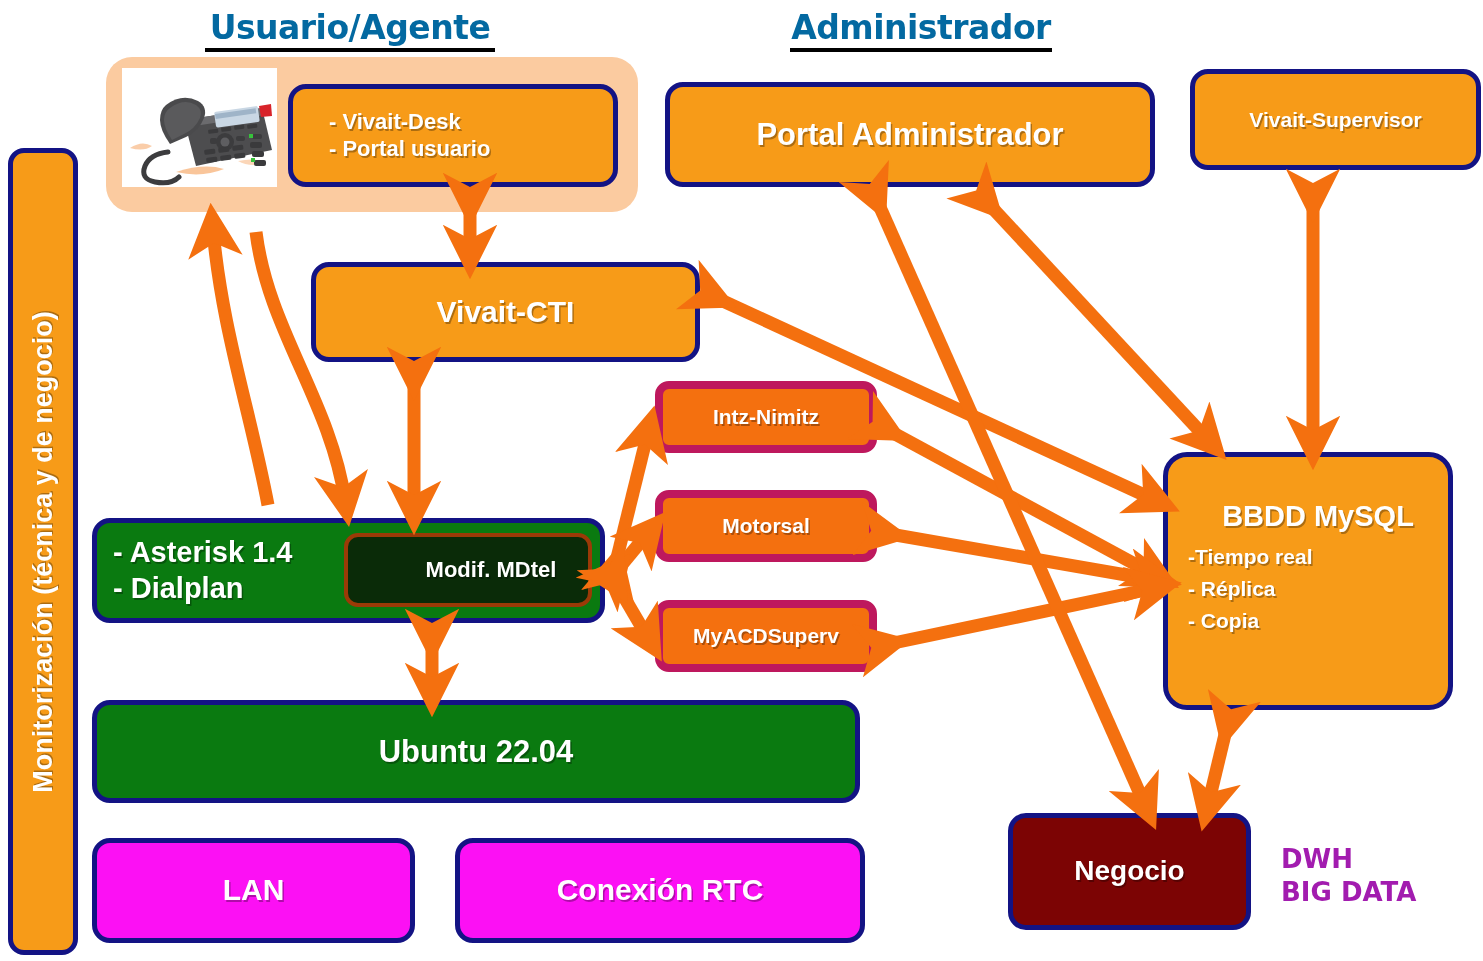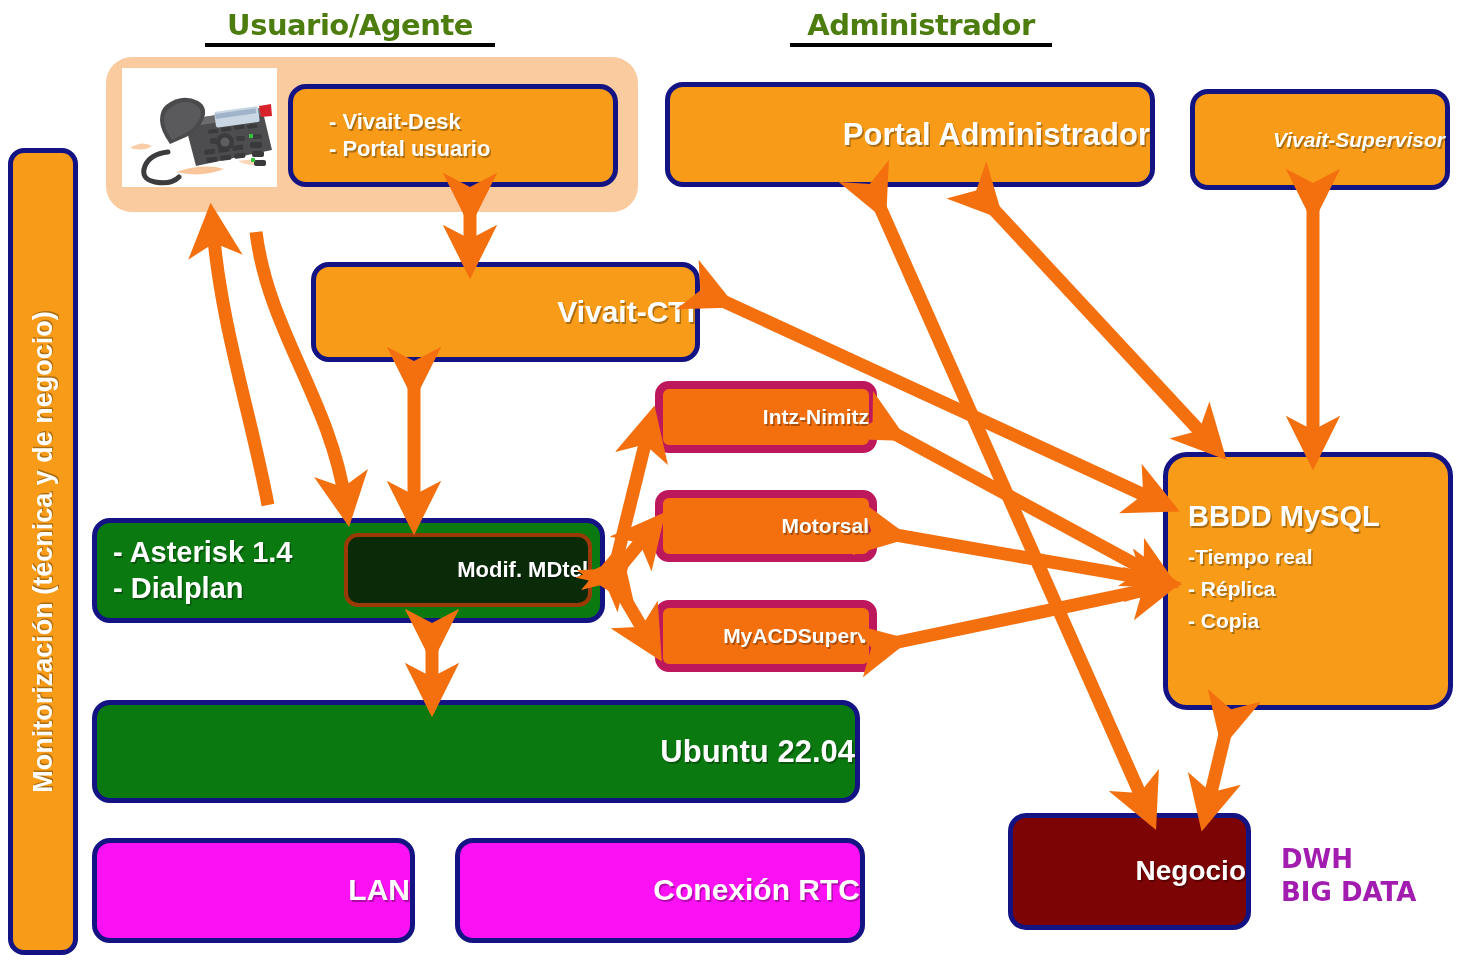--- a/index.html
+++ b/index.html
@@ -8,37 +8,37 @@
   }
   #canvas {
     position: relative;
     width: 1483px; height: 961px;
     background: #ffffff;
     overflow: hidden;
   }
   
   .col-title {
     position: absolute;
-    color: #4d7c0f;
-    font-weight: bold;
-    font-size: 29px;
+    color: #0369a1;
+    font-weight: bold;
+    font-size: 33px;
     letter-spacing: -0.5px;
     text-align: center;
     border-bottom: 4px solid #000000;
     padding-bottom: 1px;
     white-space: nowrap;
     font-family: "DejaVu Sans", sans-serif;
   }
   
   .node {
     position: absolute;
     box-sizing: border-box;
     display: flex;
     flex-direction: column;
-    align-items: flex-end;
+    align-items: center;
     justify-content: center;
     text-align: center;
     border-radius: 18px;
     color: #ffffff;
     font-weight: bold;
     text-shadow: 1.5px 1.5px 0 rgba(0,0,0,0.30);
     line-height: 1.22;
   }
   .navy {
     background: #F79B18;
@@ -176,21 +176,21 @@
 
   <div class="node navy leftlist" style="left:288px; top:84px; width:330px; height:103px; font-size:22px; padding-left:36px;">
     <span>- Vivait-Desk</span>
     <span>- Portal usuario</span>
   </div>
 
   <div class="node navy" style="left:665px; top:82px; width:490px; height:105px; font-size:31px;">
     <span>Portal Administrador</span>
   </div>
 
-  <div class="node navy" style="left:1190px; top:89px; width:260px; height:101px; font-size:21px;font-style:italic;">
+  <div class="node navy" style="left:1190px; top:69px; width:291px; height:101px; font-size:21px;">
     <span>Vivait-Supervisor</span>
   </div>
 
   <div class="node navy" style="left:311px; top:262px; width:389px; height:100px; font-size:30px;">
     <span>Vivait-CTI</span>
   </div>
 
   <div class="node orangebox" style="left:655px; top:381px; width:222px; height:72px; font-size:21px;">
     <span>Intz-Nimitz</span>
   </div>
@@ -218,21 +218,21 @@
 
   <div class="node magenta" style="left:92px; top:838px; width:323px; height:105px; font-size:30px;">
     <span>LAN</span>
   </div>
 
   <div class="node magenta" style="left:455px; top:838px; width:410px; height:105px; font-size:30px;">
     <span>Conexión RTC</span>
   </div>
 
   <div class="node navy leftlist" style="left:1163px; top:452px; width:290px; height:258px; border-radius:24px; padding-left:20px; justify-content:flex-start; padding-top:42px;">
-    <span style="font-size:29px; width:100%; text-align:left; margin-bottom:10px;">BBDD MySQL</span>
+    <span style="font-size:29px; width:100%; text-align:center; margin-bottom:10px;">BBDD MySQL</span>
     <span style="font-size:21px; margin-bottom:6px;">-Tiempo real</span>
     <span style="font-size:21px; margin-bottom:6px;">- Réplica</span>
     <span style="font-size:21px;">- Copia</span>
   </div>
 
   <div class="node maroon" style="left:1008px; top:813px; width:243px; height:117px; font-size:28px;">
     <span>Negocio</span>
   </div>
 
   <div class="plain-label" style="left:1281px; top:843px; width:190px;">DWH

